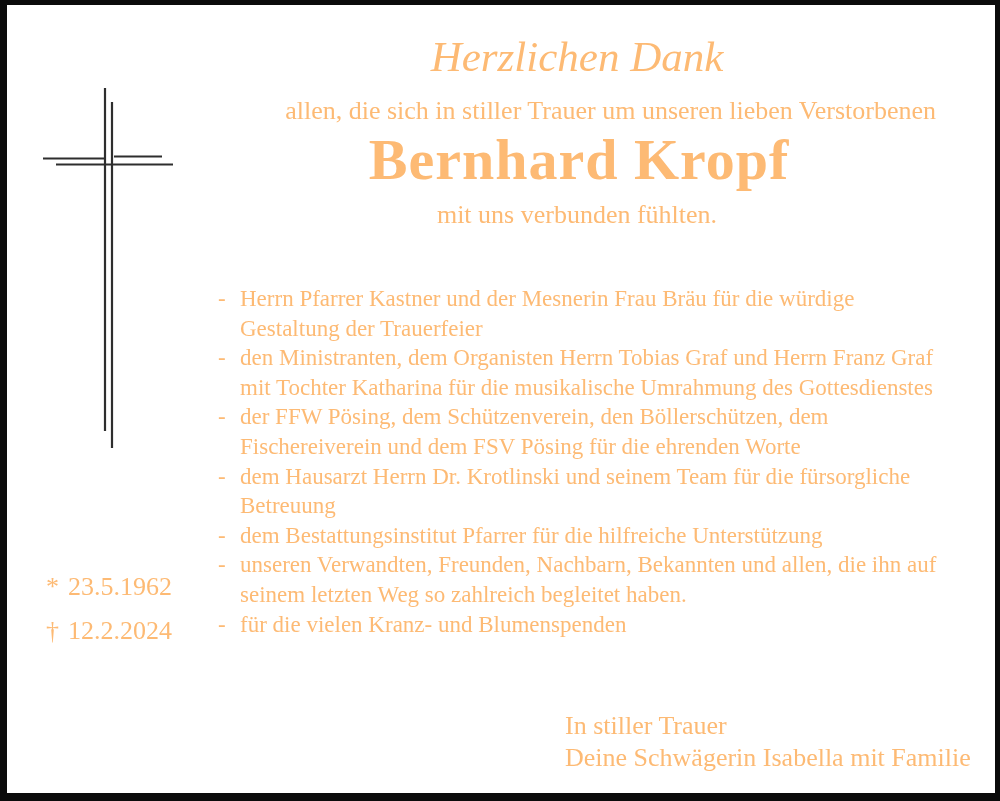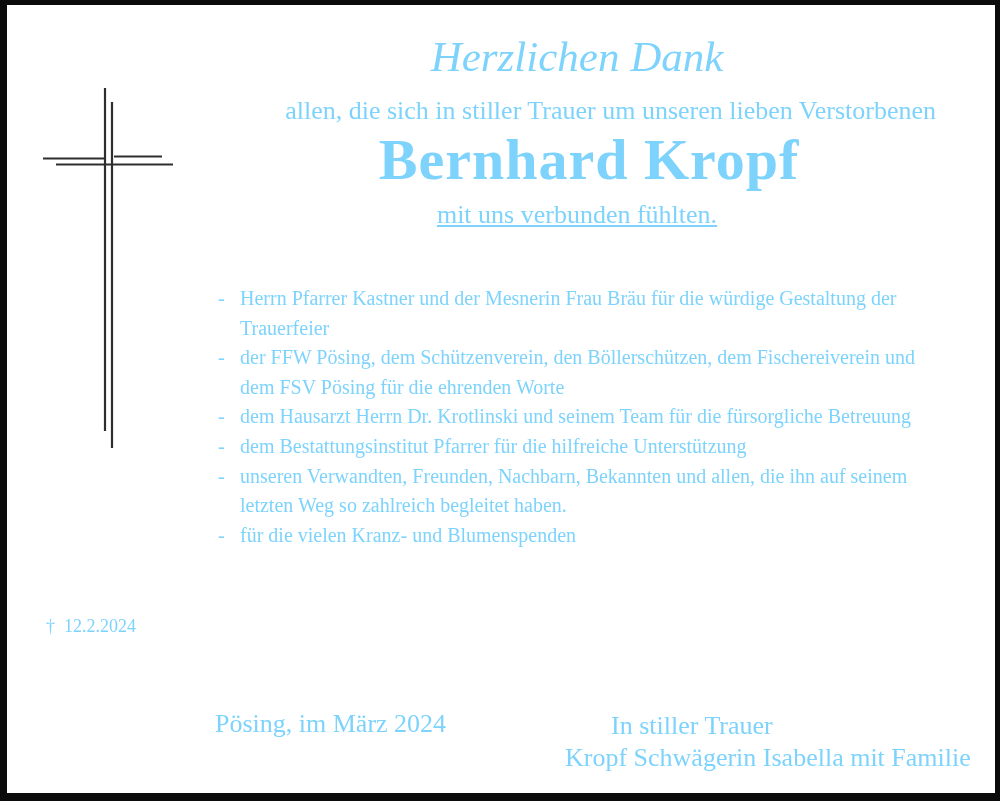--- a/index.html
+++ b/index.html
@@ -2,48 +2,48 @@
 <html lang="de"><head>
 <meta charset="utf-8">
 <style>
   html, body { margin: 0; padding: 0; background: #e8e8e8; }
   .page {
     position: relative;
     width: 1000px;
     height: 801px;
     background: #0b0b0b; 
     font-family: "Liberation Serif", "DejaVu Serif", serif;
-    color: #7dd3fc;
+    color: #fdba74;
     overflow: hidden;
   }
   .paper {
     position: absolute;
     left: 7px; top: 5px;
     width: 988px; height: 788px;
     background: #ffffff;
   }
   .abs { position: absolute; white-space: nowrap; }
   .centered { text-align: center; white-space: normal; }
 
   .title     { left: 218px; top: 32px;  width: 718px; font-size: 43px; font-style: italic; }
   .intro     { left: 218px; top: 96px;  width: 718px; font-size: 26px; text-align: right; }
-  .name      { left: 230px; top: 126px; width: 718px; font-size: 58px; font-weight: 700; letter-spacing: 1px; }
-  .outro     { left: 218px; top: 200px; width: 718px; font-size: 26px; text-decoration: underline; }
+  .name      { left: 220px; top: 126px; width: 718px; font-size: 58px; font-weight: 700; letter-spacing: 1px; }
+  .outro     { left: 218px; top: 200px; width: 718px; font-size: 26px; }
 
   .thanks-intro { left: 218px; top: 245px; font-size: 26px; }
-  .thanks-list  { left: 218px; top: 284px; width: 734px; font-size: 20px; line-height: 29.6px; white-space: normal; }
+  .thanks-list  { left: 218px; top: 284px; width: 734px; font-size: 23px; line-height: 29.6px; white-space: normal; }
   .thanks-item  { padding-left: 22px; }
   .bullet  { display: inline-block; width: 22px; margin-left: -22px; }
 
   .birth   { left: 46px; top: 572px; font-size: 26px; }
-  .death   { left: 46px; top: 616px; font-size: 18px; }
+  .death   { left: 46px; top: 616px; font-size: 26px; }
   .date-symbol { display: inline-block; margin-right: 9px; }
 
   .place-date { left: 215px; top: 709px; font-size: 26px; }
-  .closing    { left: 565px; top: 711px; font-size: 26px; margin-left: 46px; }
+  .closing    { left: 565px; top: 711px; font-size: 26px; }
   .signature  { left: 565px; top: 743px; font-size: 26px; }
 
   .cross-svg { position: absolute; left: 0; top: 0; }
 </style>
 </head>
 <body>
 
 <div class="page">
   <div class="paper"></div>
 
@@ -61,36 +61,41 @@
   <div class="abs intro centered">allen, die sich in stiller Trauer um unseren lieben Verstorbenen</div>
   <div class="abs name centered">Bernhard Kropf</div>
   <div class="abs outro centered">mit uns verbunden fühlten.</div>
 
 
   <div class="abs thanks-list">
     <div class="thanks-item">
       <span class="bullet">-</span><span>Herrn Pfarrer Kastner und der Mesnerin Frau Bräu für die würdige Gestaltung der Trauerfeier</span>
     </div>
     <div class="thanks-item">
+      <span class="bullet">-</span><span>den Ministranten, dem Organisten Herrn Tobias Graf und Herrn Franz Graf mit Tochter Katharina für die musikalische Umrahmung des Gottesdienstes</span>
+    </div>
+    <div class="thanks-item">
       <span class="bullet">-</span><span>der FFW Pösing, dem Schützenverein, den Böllerschützen, dem Fischereiverein und dem FSV Pösing für die ehrenden Worte</span>
     </div>
     <div class="thanks-item">
       <span class="bullet">-</span><span>dem Hausarzt Herrn Dr. Krotlinski und seinem Team für die fürsorgliche Betreuung</span>
     </div>
     <div class="thanks-item">
       <span class="bullet">-</span><span>dem Bestattungsinstitut Pfarrer für die hilfreiche Unterstützung</span>
     </div>
     <div class="thanks-item">
       <span class="bullet">-</span><span>unseren Verwandten, Freunden, Nachbarn, Bekannten und allen, die ihn auf seinem letzten Weg so zahlreich begleitet haben.</span>
     </div>
     <div class="thanks-item">
       <span class="bullet">-</span><span>für die vielen Kranz- und Blumenspenden</span>
     </div>
   </div>
 
+  <div class="abs birth">
+    <span class="date-symbol">*</span><span>23.5.1962</span>
+  </div>
   <div class="abs death">
     <span class="date-symbol">†</span><span>12.2.2024</span>
   </div>
 
-  <div class="abs place-date">Pösing, im März 2024</div>
   <div class="abs closing">In stiller Trauer</div>
-  <div class="abs signature">Kropf Schwägerin Isabella mit Familie</div>
+  <div class="abs signature">Deine Schwägerin Isabella mit Familie</div>
 </div>
 
 </body></html>

